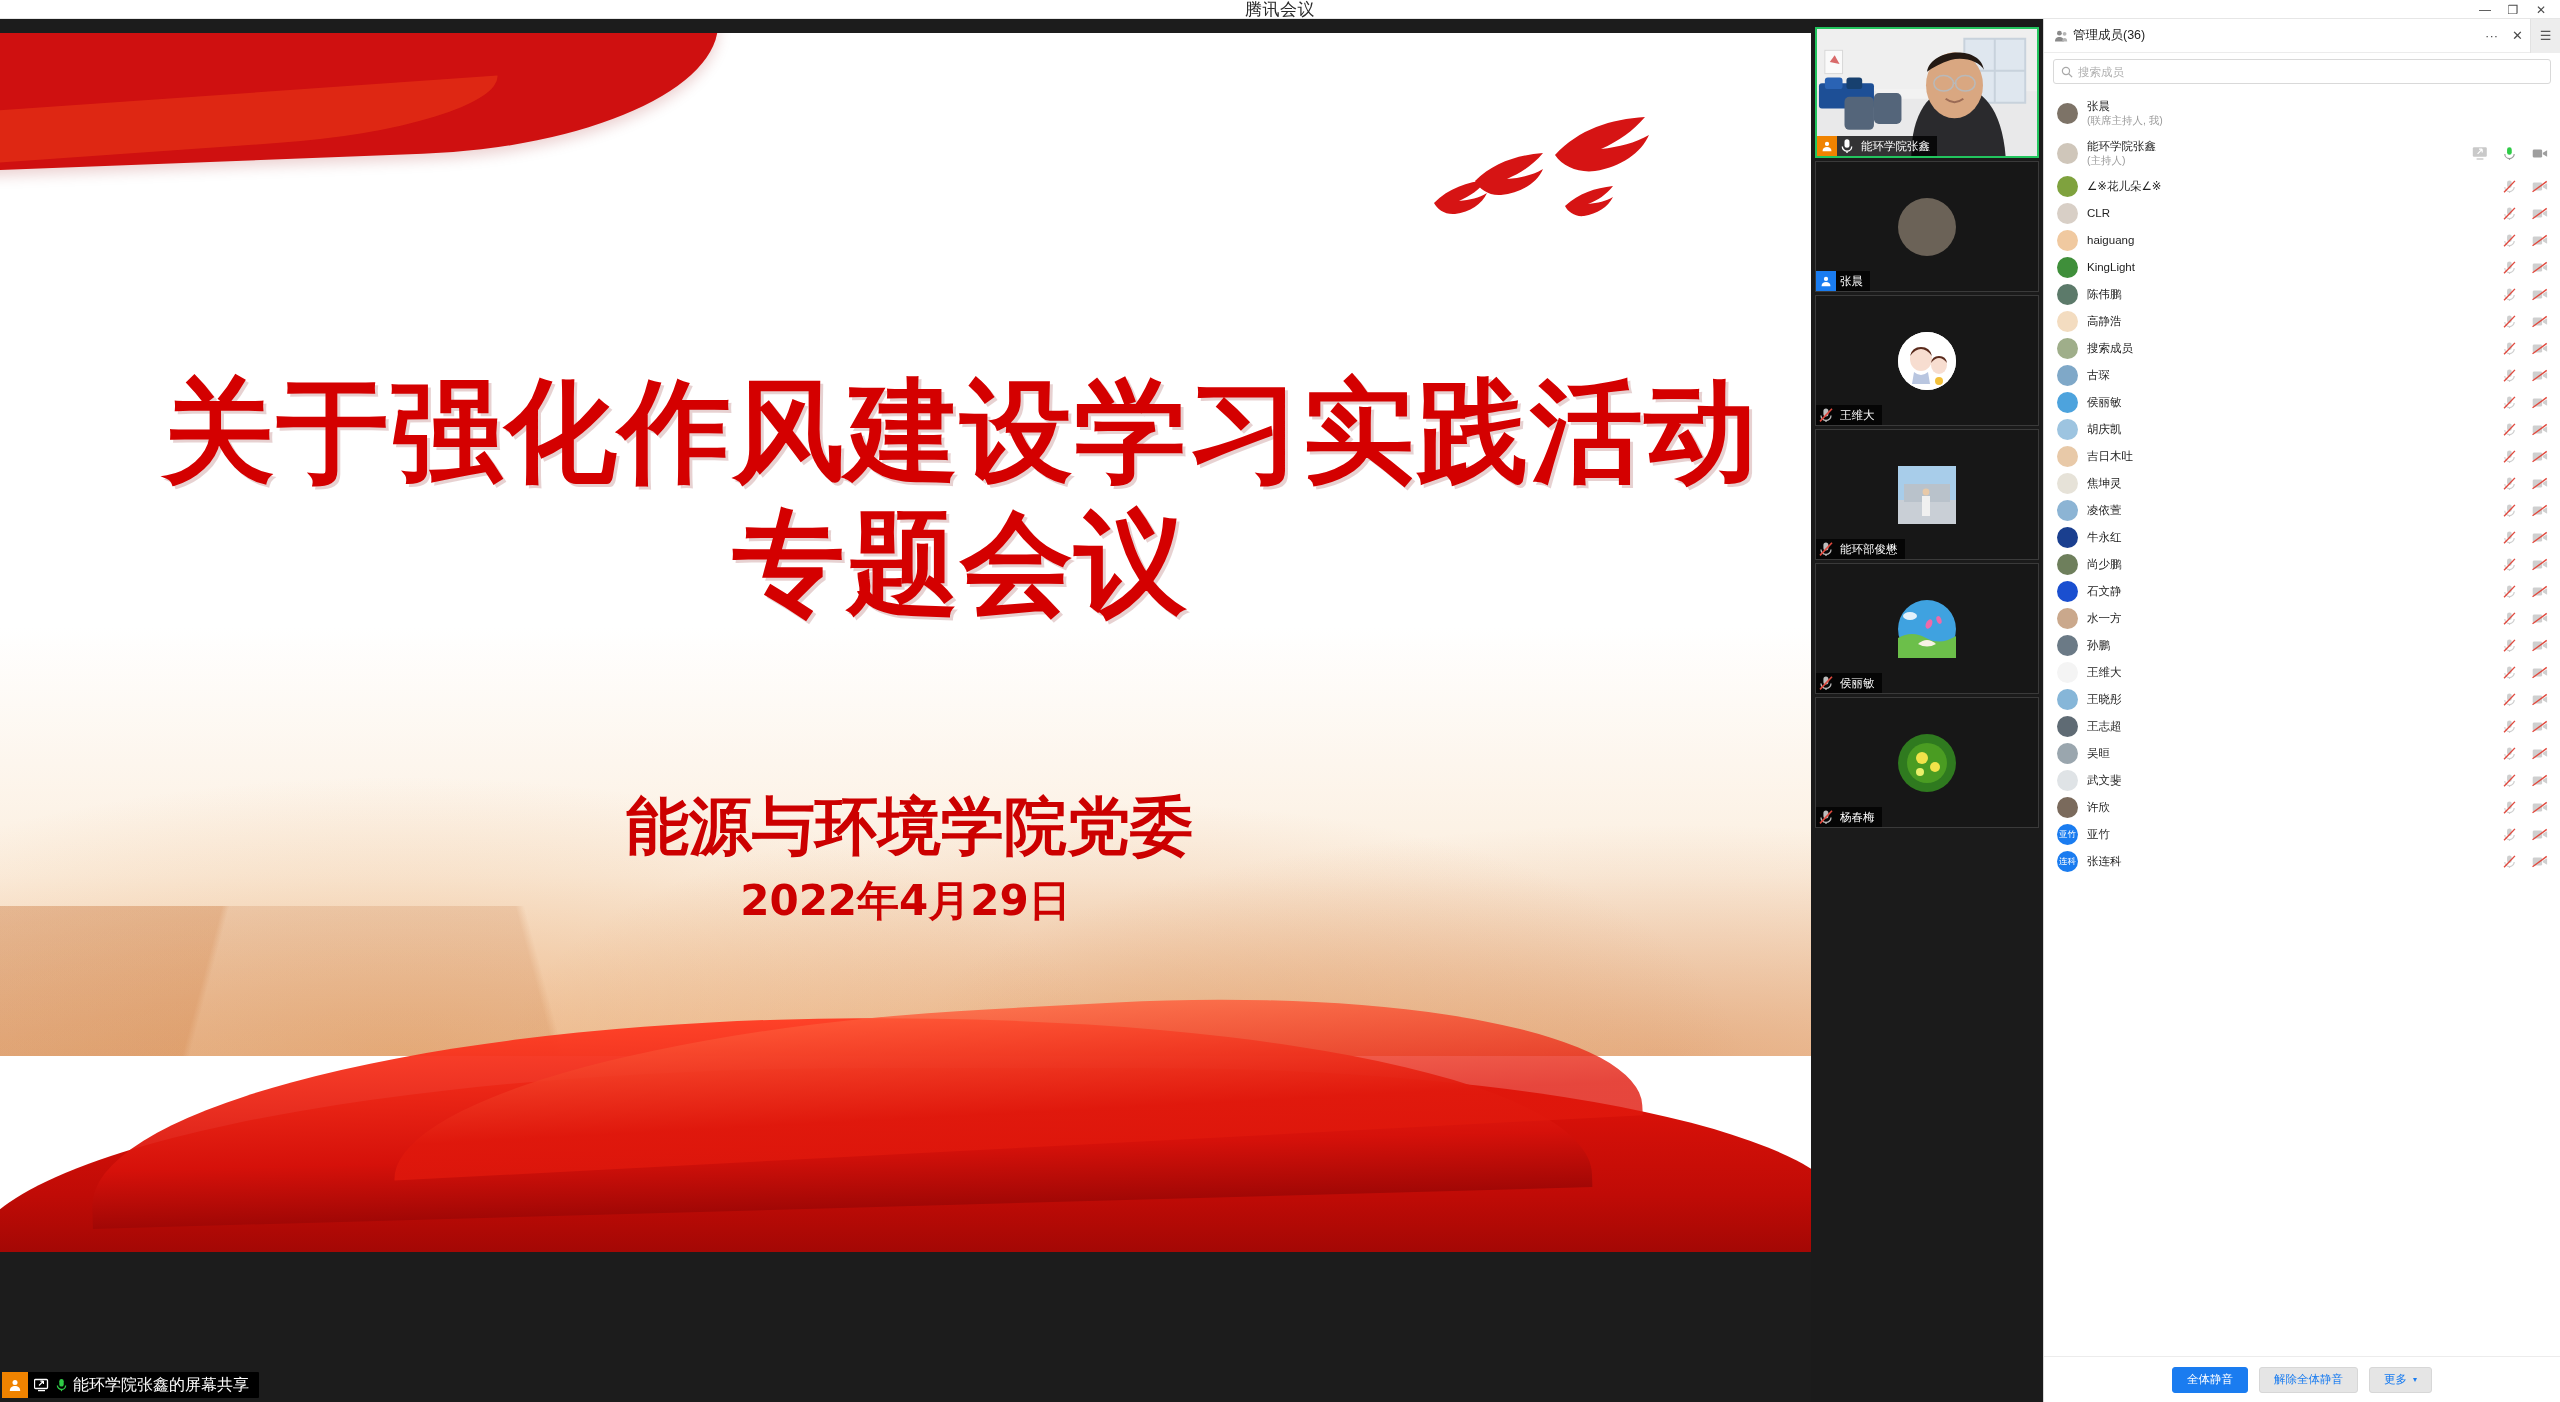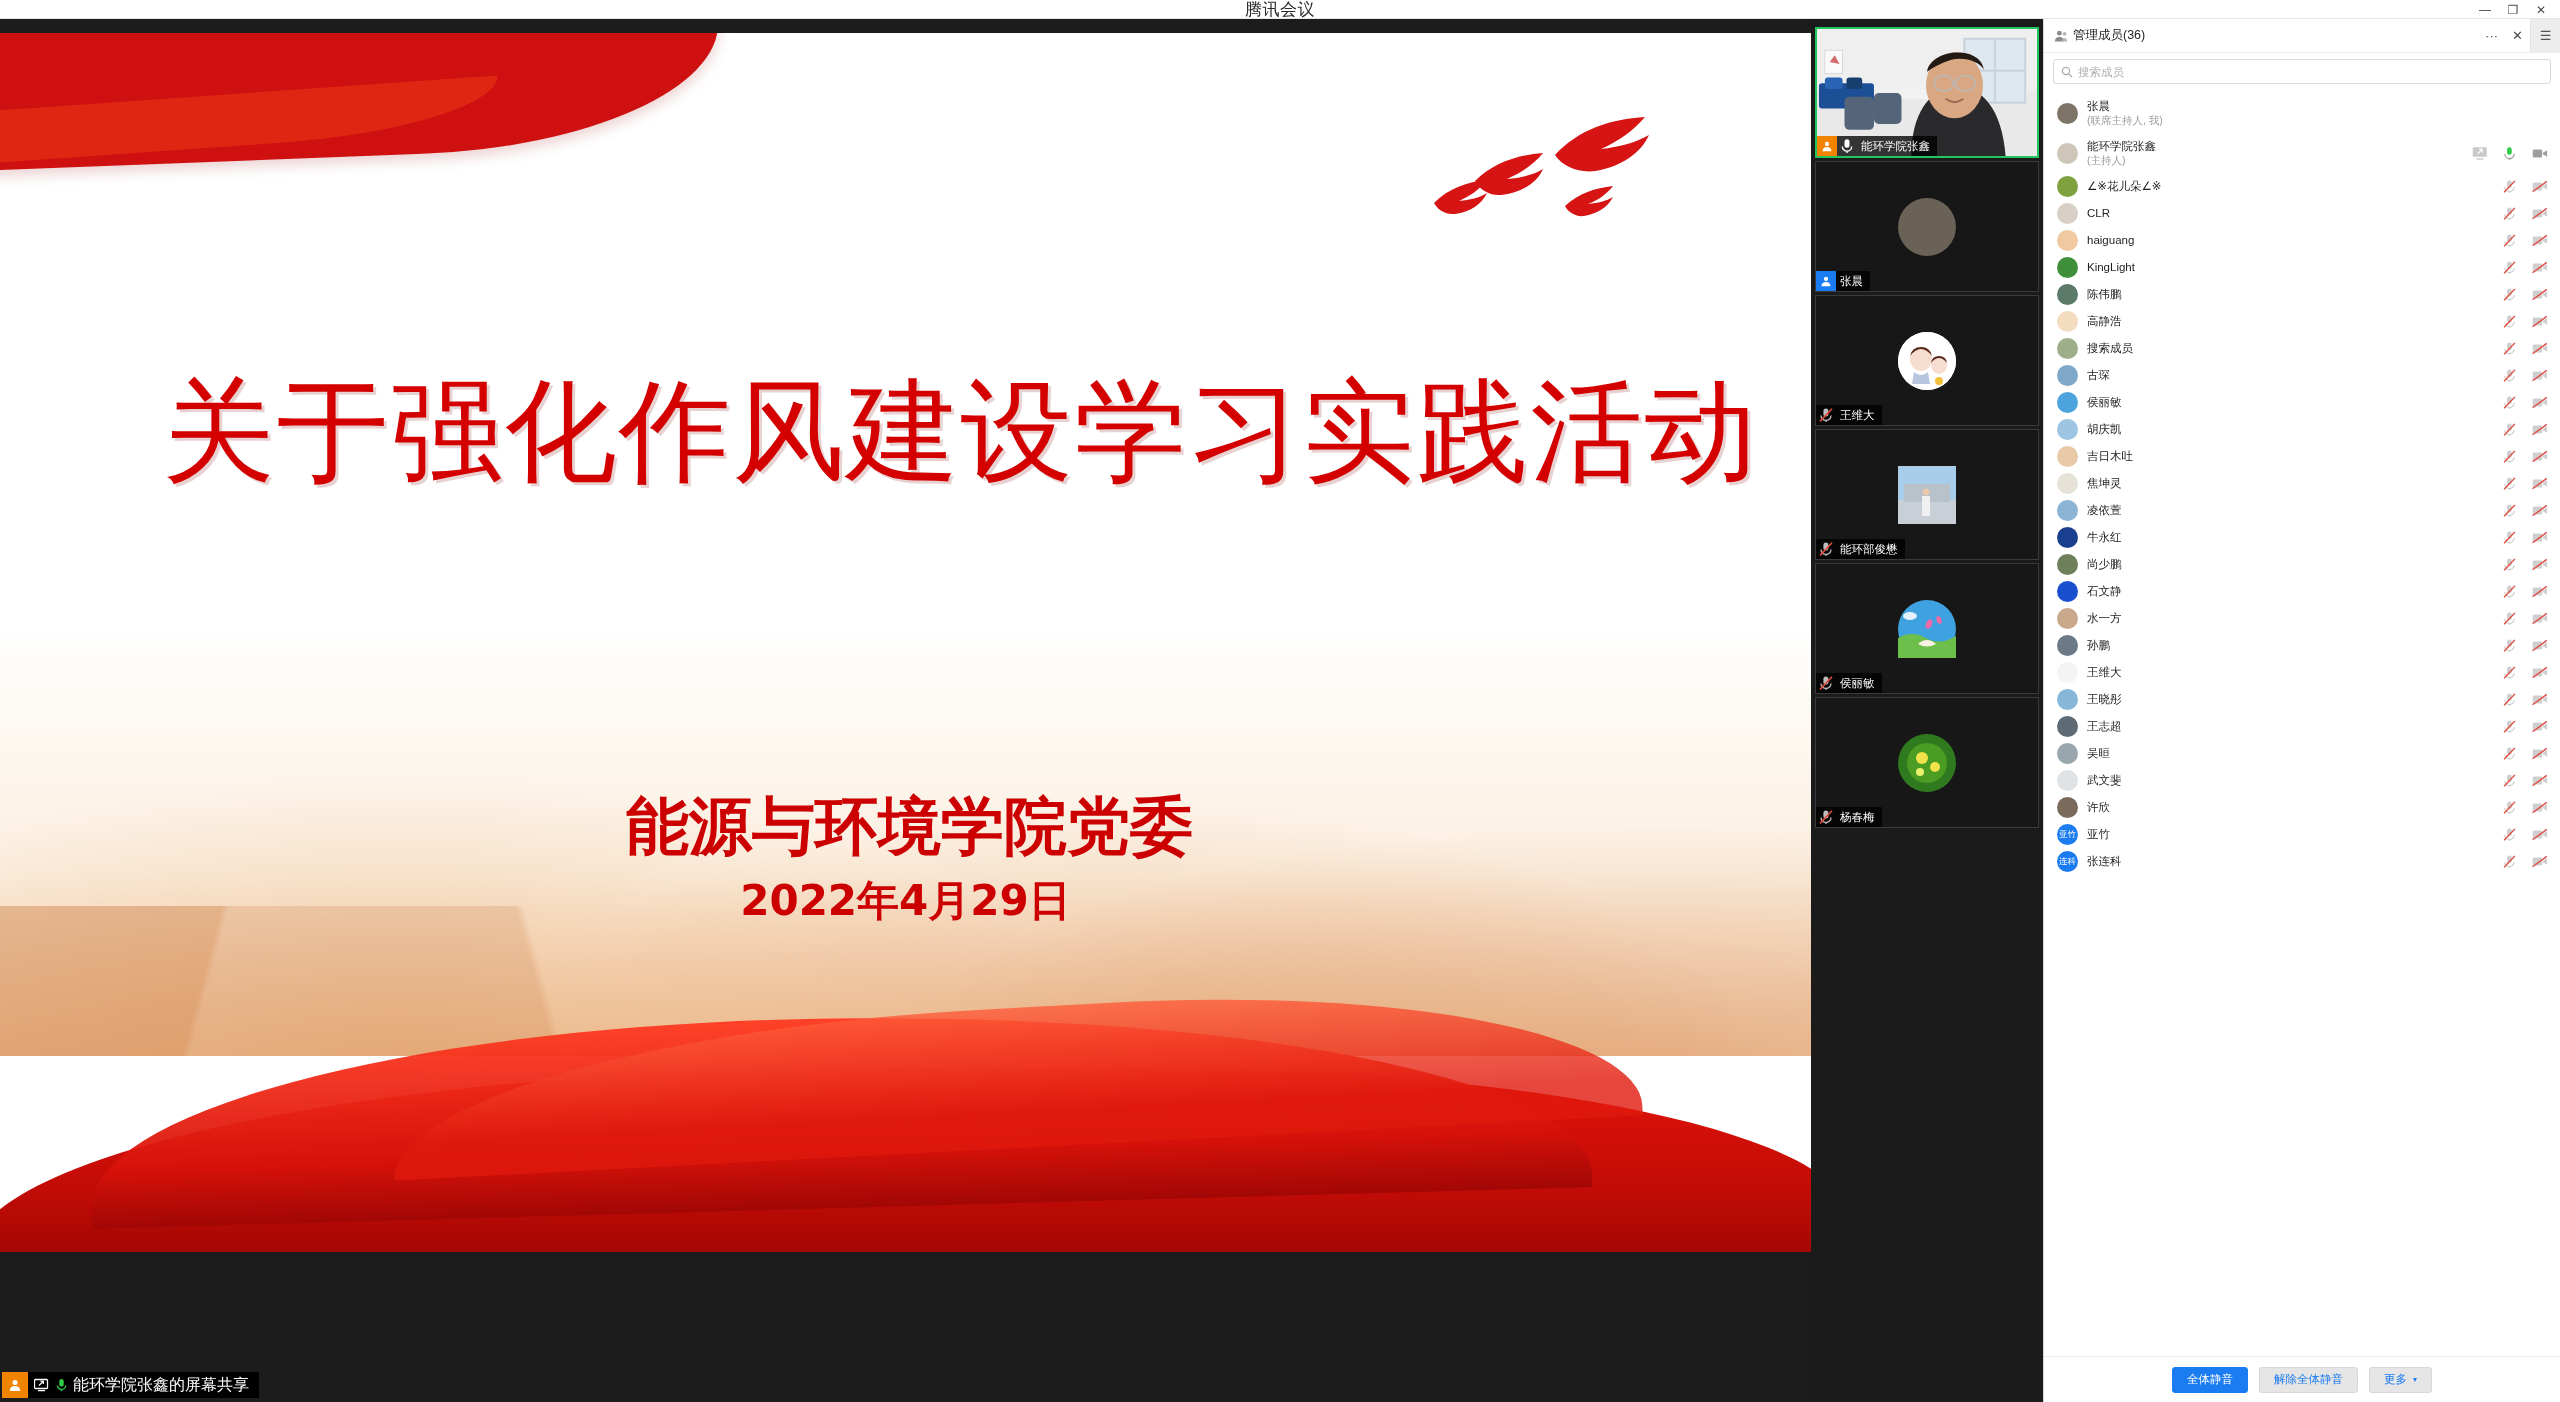--- a/index.html
+++ b/index.html
@@ -53,21 +53,21 @@
   }
   
   .doves { position: absolute; right: 110px; top: 82px; width: 270px; height: 130px; }
   .dove { position: absolute; }
   .dove svg { display: block; }
 
   
   .slide-title {
     position: absolute; left: 0; top: 332px; width: 1921px;
     text-align: center; color: #d40000;
-    font-size: 112px; line-height: 1.18; font-weight: 400;
+    font-size: 112px; line-height: 1.18; font-weight: 700;
     letter-spacing: 2px;
     font-family: "DejaVu Sans", "Liberation Sans", sans-serif;
     text-shadow: 3px 3px 0 rgba(120,0,0,.18);
   }
   .slide-sub {
     position: absolute; left: 0; top: 752px; width: 1811px;
     text-align: center; color: #cc0000;
     font-size: 63px; line-height: 1.32; font-weight: 700;
     font-family: "DejaVu Sans", "Liberation Sans", sans-serif;
     padding-left: 8px;
@@ -277,20 +277,21 @@
           <svg width="58" height="34" viewBox="0 0 58 34">
               <path d="M2 21 C16 8, 32 3, 50 1 C43 10, 35 15, 25 19 C35 18, 43 16, 50 12 C45 22, 34 29, 21 31 C12 32, 5 27, 2 21 Z" fill="#d61414"></path>
             </svg>
         </div>
       </div>
 
       <div class="mountains"></div>
 
       <div class="slide-title">
         <div>关于强化作风建设学习实践活动</div>
+        <div>专题会议</div>
       </div>
       <div class="slide-sub">能源与环境学院党委</div>
       <div class="slide-date">2022年4月29日</div>
 
       <div class="ribbon-bottom">
         <div class="rb-a"></div>
           <div class="rb-b"></div>
           <div class="rb-c"></div>
       </div>
     </div>

